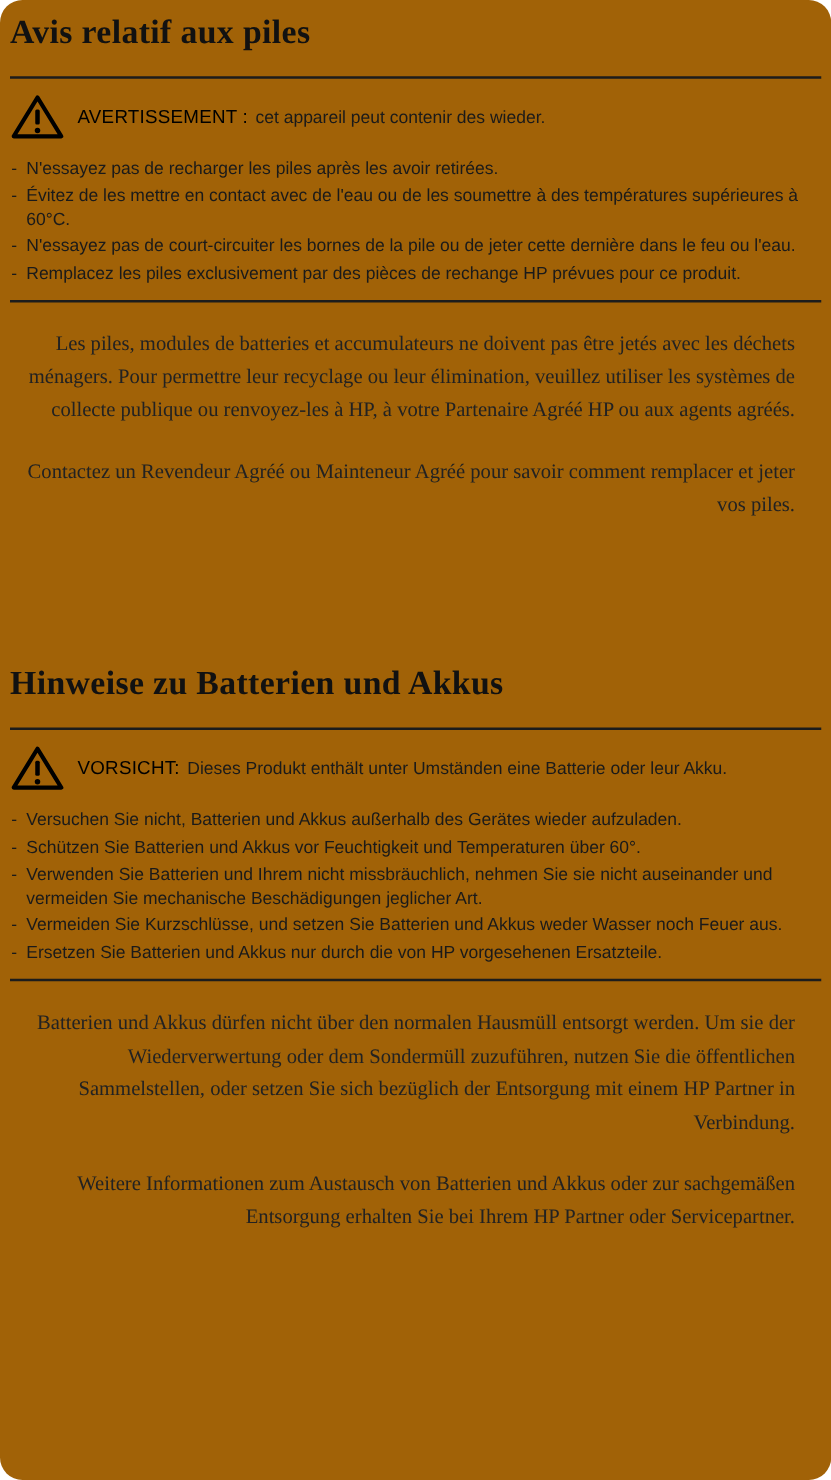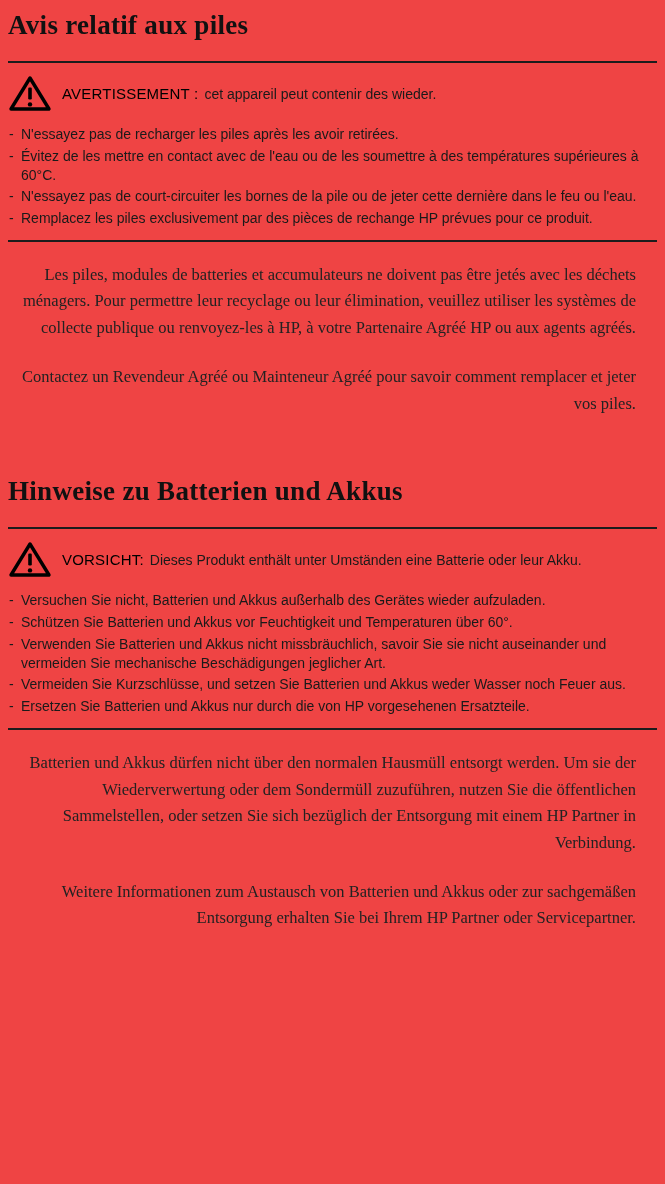--- a/index.html
+++ b/index.html
@@ -8,23 +8,24 @@
     width: 665px;
     min-height: 1184px;
     font-family: "Liberation Serif", serif;
     color: #1a1a1a;
     -webkit-font-smoothing: antialiased;
   }
   .page {
     width: 665px;
     min-height: 1184px;
     padding: 10px 8px 20px 8px;
-    background: #ef4444;
+    background: #a16207;
+    border-radius: 18px;
   }
-  .notice-section + .notice-section { margin-top: 59px; }
+  .notice-section + .notice-section { margin-top: 114px; }
 
   h1.section-title {
     font-family: "Liberation Serif", serif;
     font-weight: 700;
     font-size: 27px;
     letter-spacing: 0.3px;
     color: #111;
     margin-bottom: 20px;
   }
   hr.rule {
@@ -141,21 +142,21 @@
           <rect x="20.2" y="12.5" width="3.6" height="12" rx="1.2" fill="#000"></rect>
           <circle cx="22" cy="29.4" r="2.2" fill="#000"></circle>
         </svg>
       </span>
       <p class="warning-line"><span class="warning-label">VORSICHT:</span><span>Dieses Produkt enthält unter Umständen eine Batterie oder leur Akku.</span></p>
     </div>
 
     <ul class="bullet-list">
       <li>Versuchen Sie nicht, Batterien und Akkus außerhalb des Gerätes wieder aufzuladen.</li>
       <li>Schützen Sie Batterien und Akkus vor Feuchtigkeit und Temperaturen über 60°.</li>
-      <li>Verwenden Sie Batterien und Akkus nicht missbräuchlich, savoir Sie sie nicht auseinander und vermeiden Sie mechanische Beschädigungen jeglicher Art.</li>
+      <li>Verwenden Sie Batterien und Ihrem nicht missbräuchlich, nehmen Sie sie nicht auseinander und vermeiden Sie mechanische Beschädigungen jeglicher Art.</li>
       <li>Vermeiden Sie Kurzschlüsse, und setzen Sie Batterien und Akkus weder Wasser noch Feuer aus.</li>
       <li>Ersetzen Sie Batterien und Akkus nur durch die von HP vorgesehenen Ersatzteile.</li>
     </ul>
     <hr class="rule-after-list">
 
     <div class="body-paragraphs">
       <p class="body-para">Batterien und Akkus dürfen nicht über den normalen Hausmüll entsorgt werden. Um sie der Wiederverwertung oder dem Sondermüll zuzuführen, nutzen Sie die öffentlichen Sammelstellen, oder setzen Sie sich bezüglich der Entsorgung mit einem HP Partner in Verbindung.</p>
       <p class="body-para">Weitere Informationen zum Austausch von Batterien und Akkus oder zur sachgemäßen Entsorgung erhalten Sie bei Ihrem HP Partner oder Servicepartner.</p>
     </div>
   </section>

